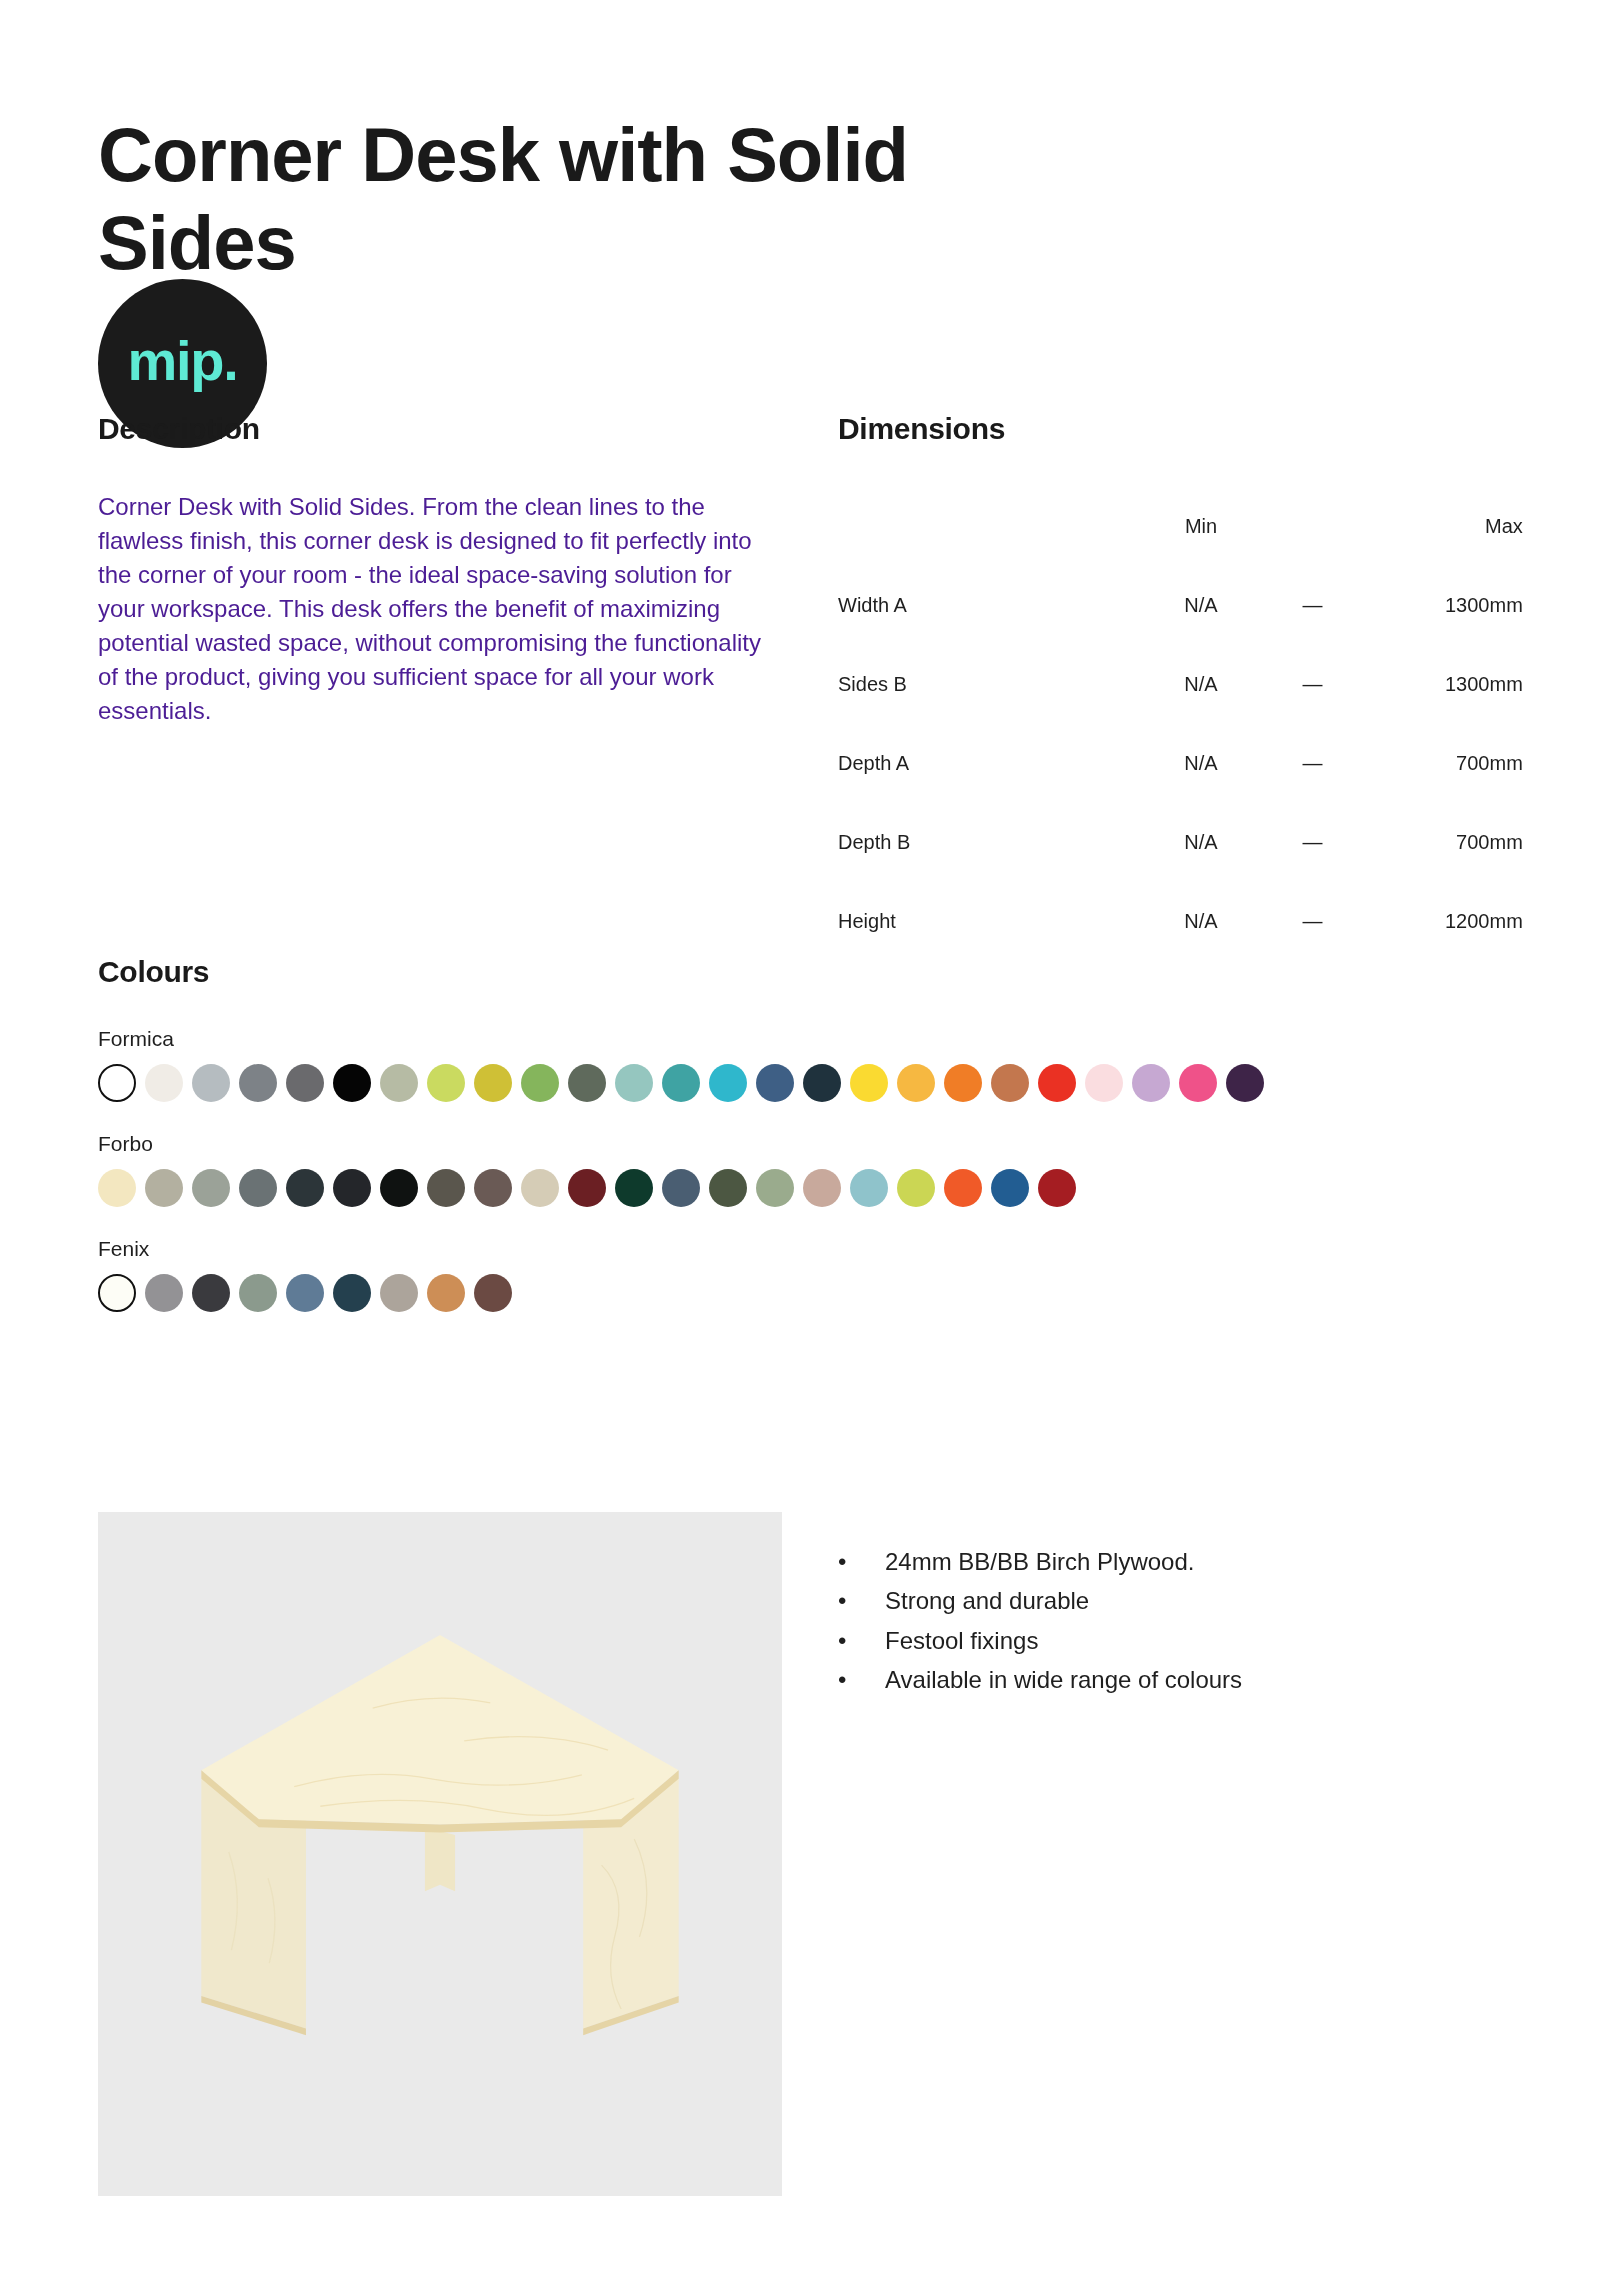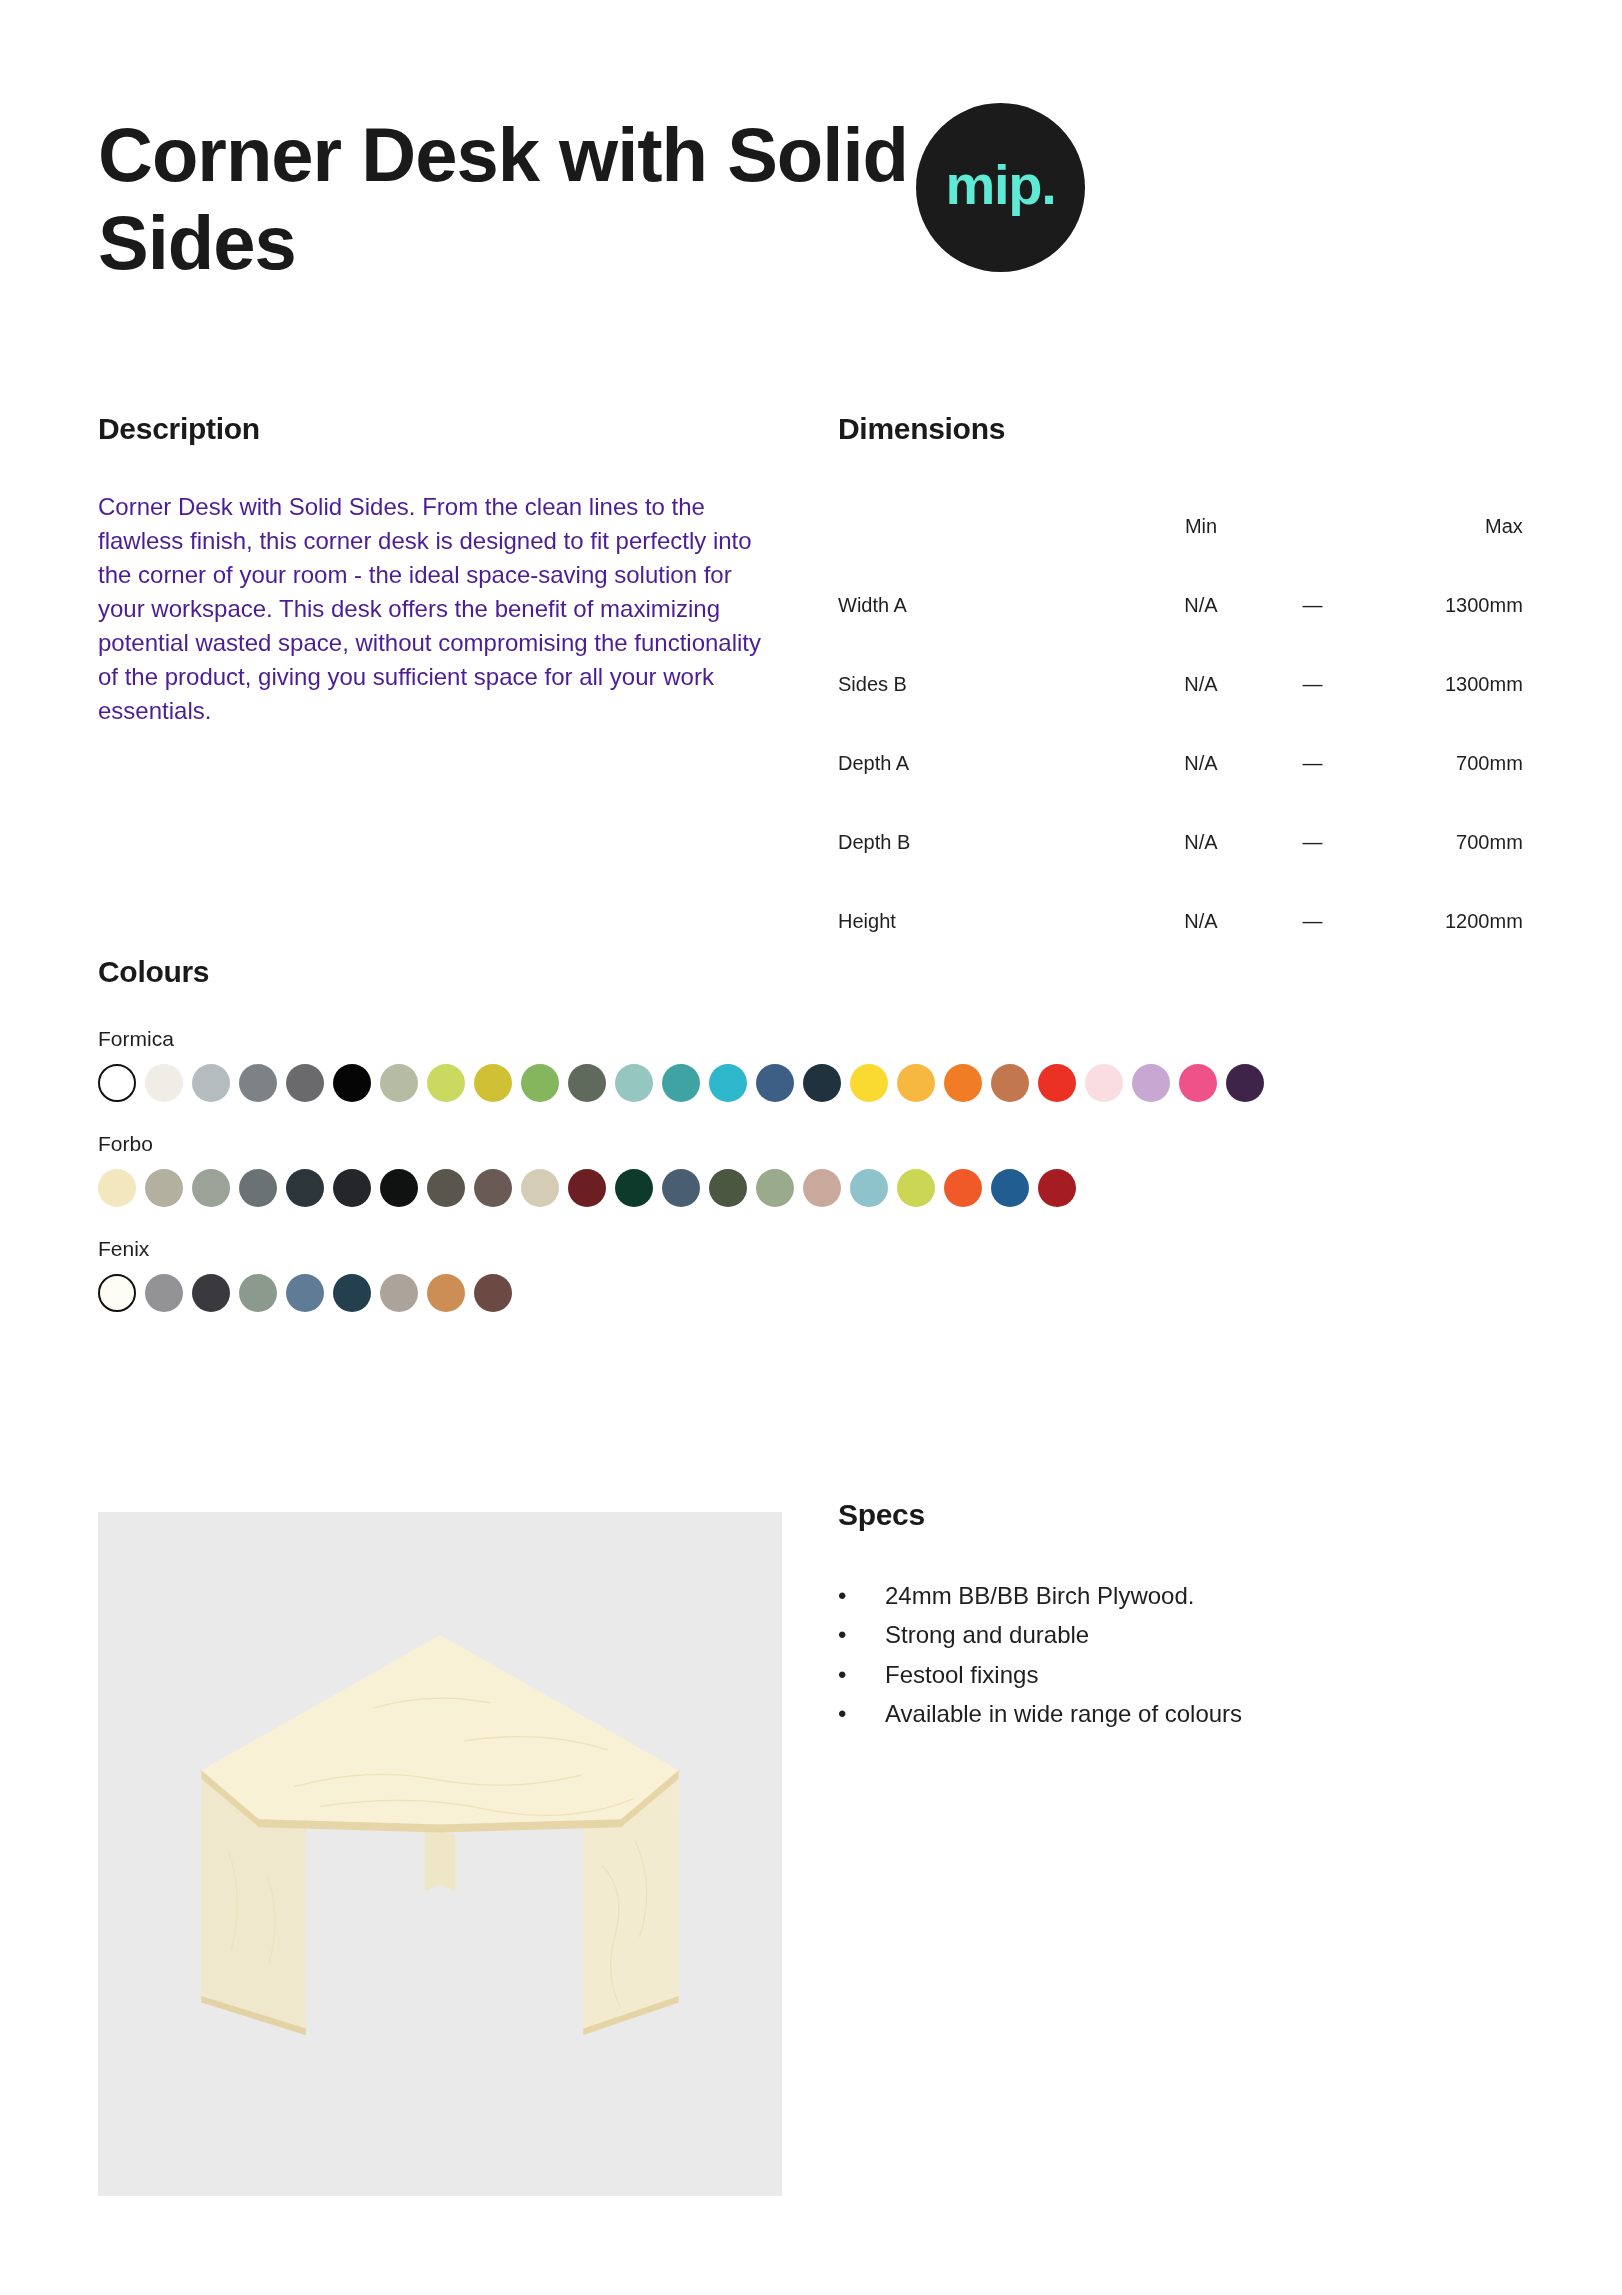--- a/index.html
+++ b/index.html
@@ -22,20 +22,21 @@
 
   
   .header {
     position: absolute;
     left: 98px;
     top: 111px;
     right: 98px;
     display: flex;
     justify-content: flex-start;
     align-items: flex-start;
+    flex-direction: column;
   }
 
   .title {
     font-size: 76px;
     line-height: 1.16;
     font-weight: 700;
     letter-spacing: -1px;
     color: #1a1a1a;
     max-width: 818px;
   }
@@ -341,21 +342,20 @@
         <path d="M820 500 q34 70 8 150"></path>
       </g>
       <g stroke="#e8dcb6" stroke-width="2" fill="none" opacity="0.55">
         <path d="M200 520 q24 70 4 150"></path>
         <path d="M260 560 q20 60 2 130"></path>
       </g>
     </svg>
   </figure>
 
   <section class="specs-block">
-    <h2 class="h2">Specs</h2>
     <ul class="specs-list" id="specs-list">
         <li>
           <span class="spec-bullet">•</span>
           <span>24mm BB/BB Birch Plywood.</span>
         </li>
         <li>
           <span class="spec-bullet">•</span>
           <span>Strong and durable</span>
         </li>
         <li>

